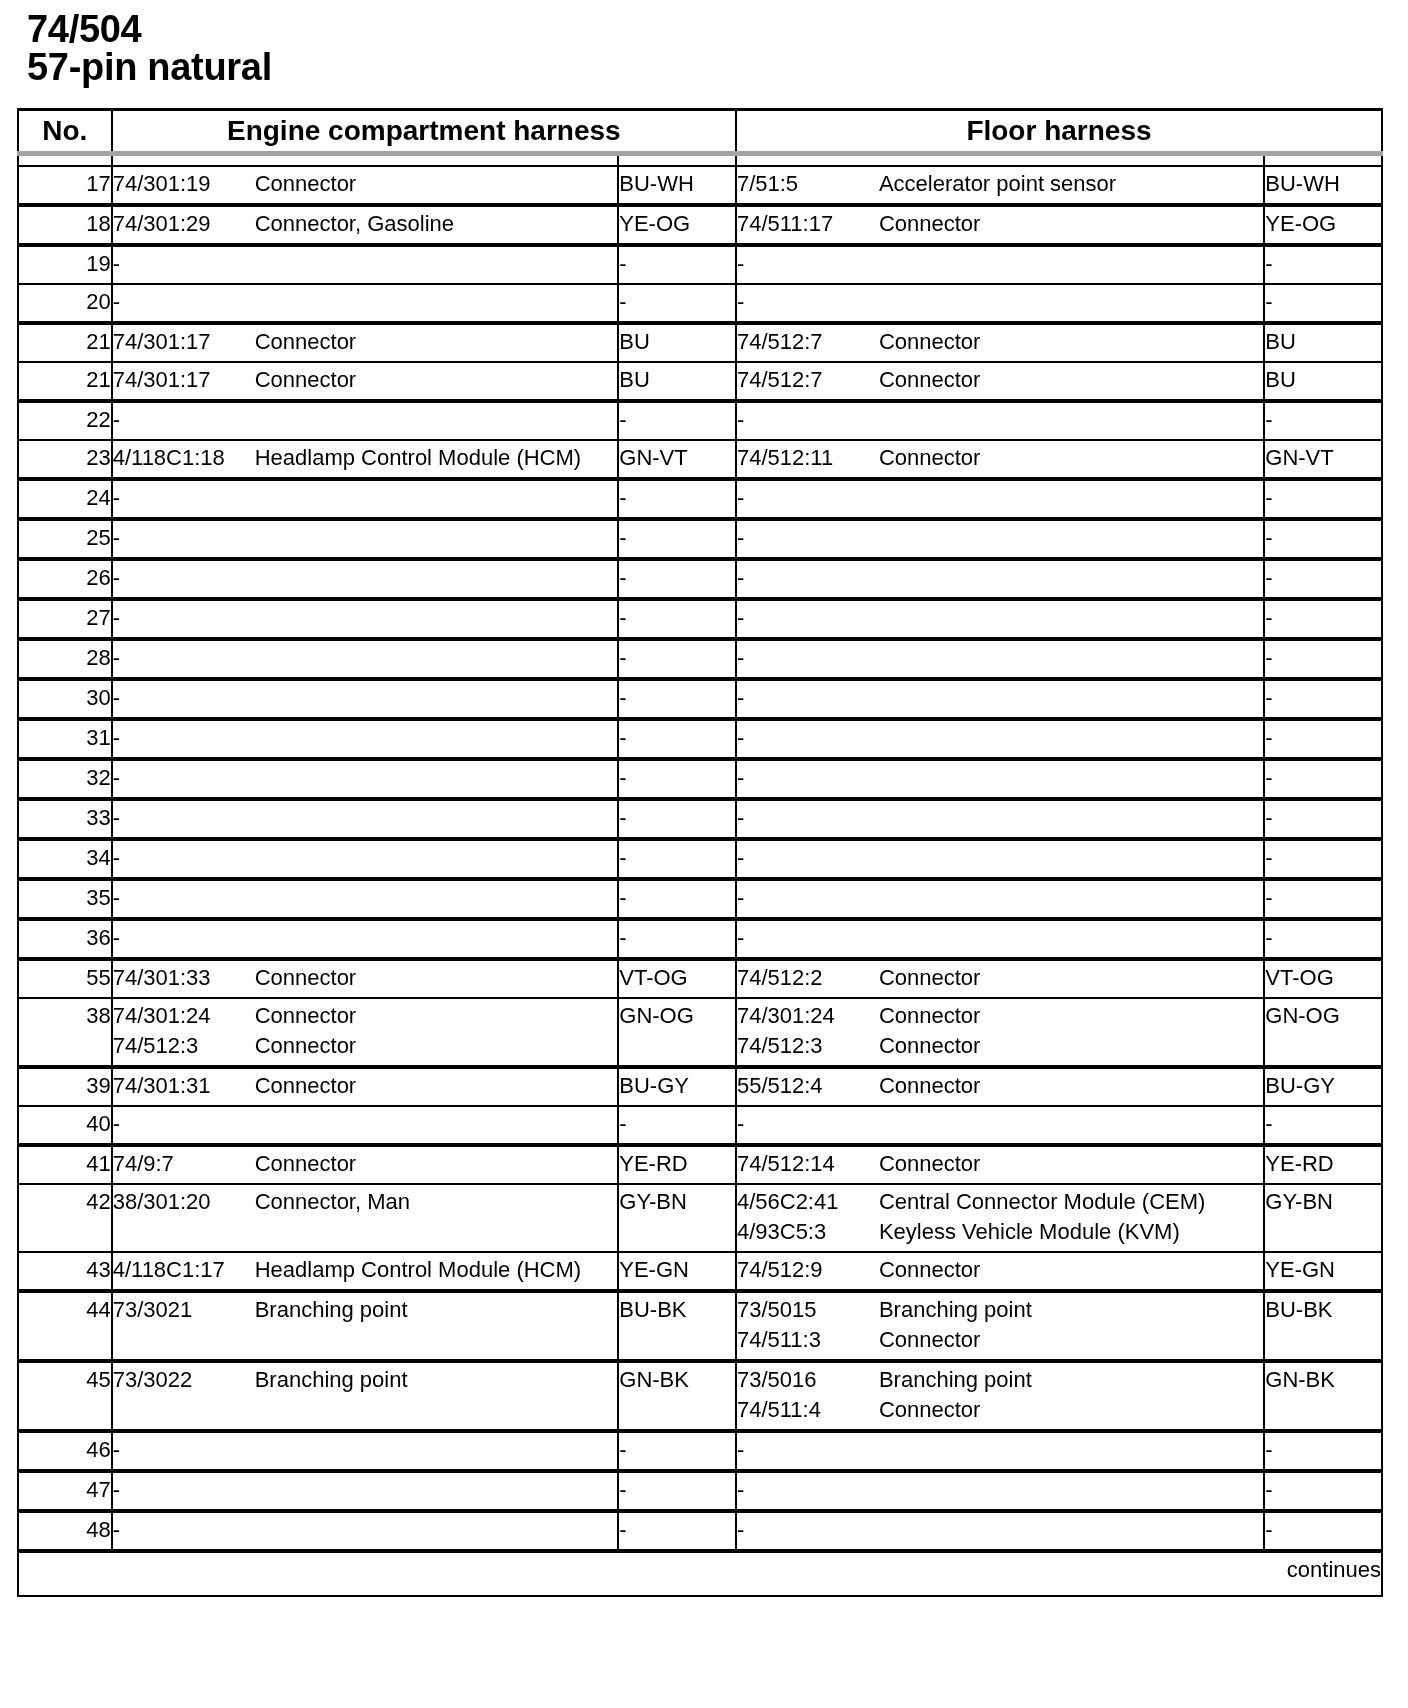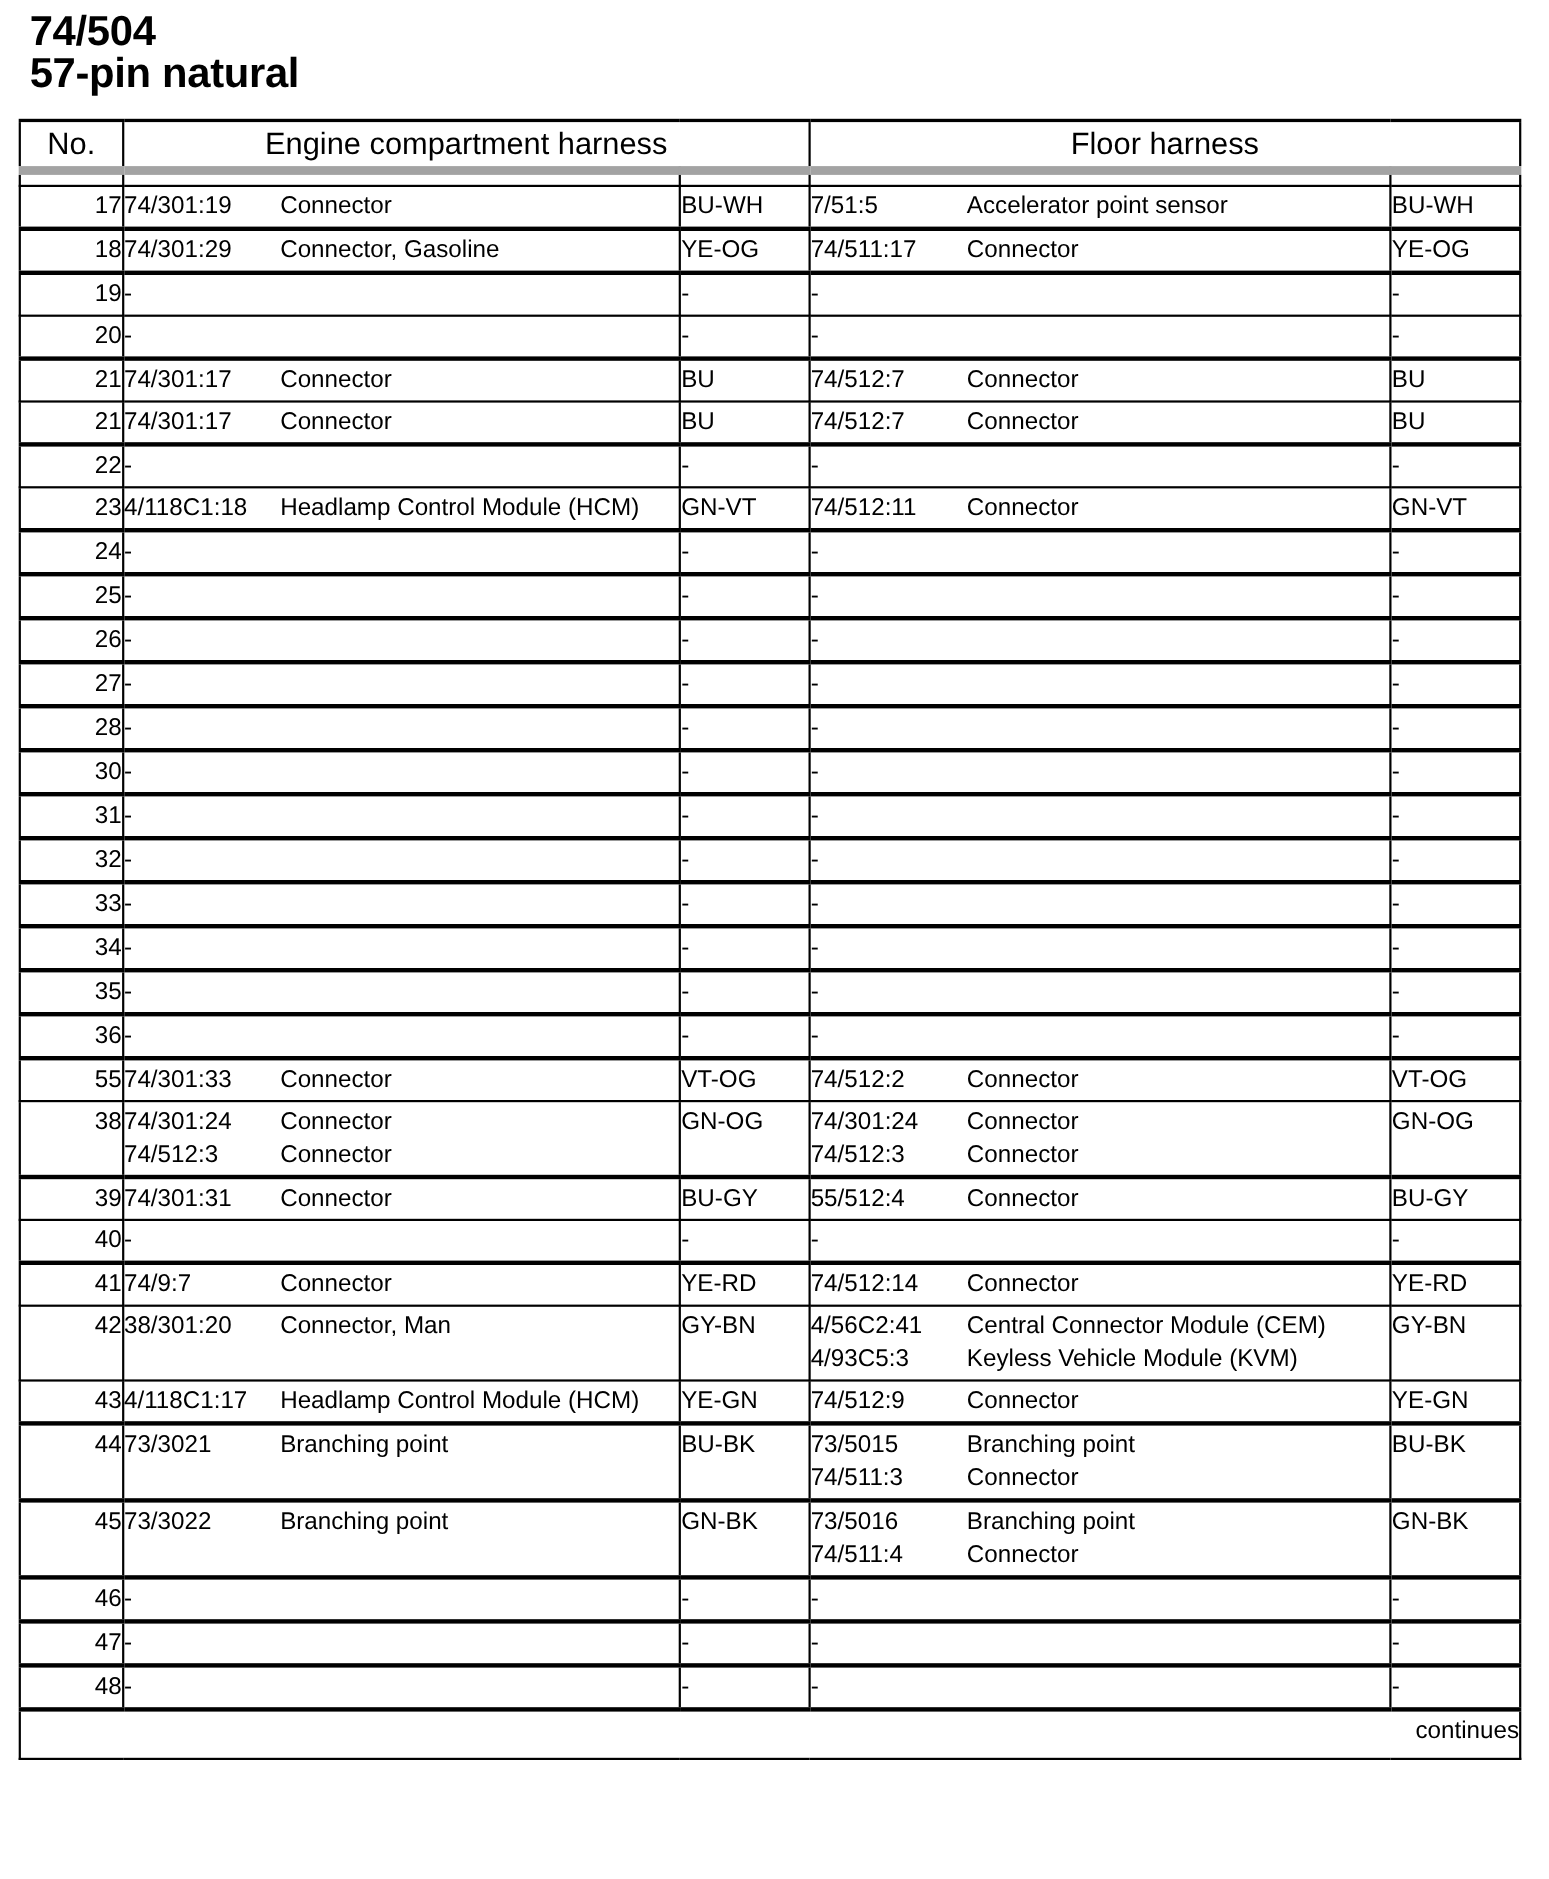--- a/index.html
+++ b/index.html
@@ -1,21 +1,21 @@
 <!DOCTYPE html>
 <html><head>
 <meta charset="utf-8">
 <style>
   html, body { margin: 0; padding: 0; background: #ffffff; }
   body { width: 1408px; height: 1708px; position: relative; font-family: "Liberation Sans", sans-serif; color: #000; }
   .title-block { position: absolute; left: 27px; top: 10px; }
   .title-block div { font-weight: bold; font-size: 38px; line-height: 38px; letter-spacing: -0.3px; }
   table.pins { position: absolute; left: 17px; top: 108px; width: 1366px; border-collapse: collapse; table-layout: fixed; }
   table.pins th, table.pins td { border-left: 2px solid #000; border-right: 2px solid #000; padding: 0; vertical-align: top; }
-  table.pins th { font-size: 28px; font-weight: normal; height: 40px; text-align: center; vertical-align: middle; border-top: 3px solid #000; border-bottom: 8px solid #a3a3a3; }
+  table.pins th { font-size: 28px; font-weight: bold; height: 40px; text-align: center; vertical-align: middle; border-top: 3px solid #000; border-bottom: 5px solid #a3a3a3; }
   tr.gap td { height: 3px; border-bottom: 3px solid #000; }
   table.pins td { font-size: 22px; line-height: 30px; padding-top: 2px; padding-bottom: 4px; border-bottom: 2px solid #000; }
   tr.grp-end td { border-bottom: 4px solid #000; }
   td.no { text-align: right; }
   td.ref { padding-left: 16px; }
   .line { display: flex; }
   .line .code { width: 142px; flex: none; white-space: nowrap; }
   .line .desc { flex: 1; }
   td.color { padding-left: 16px; font-size: 20px; }
   td.cont { text-align: right; font-size: 22px; height: 36px; border-bottom: 2px solid #000; }

